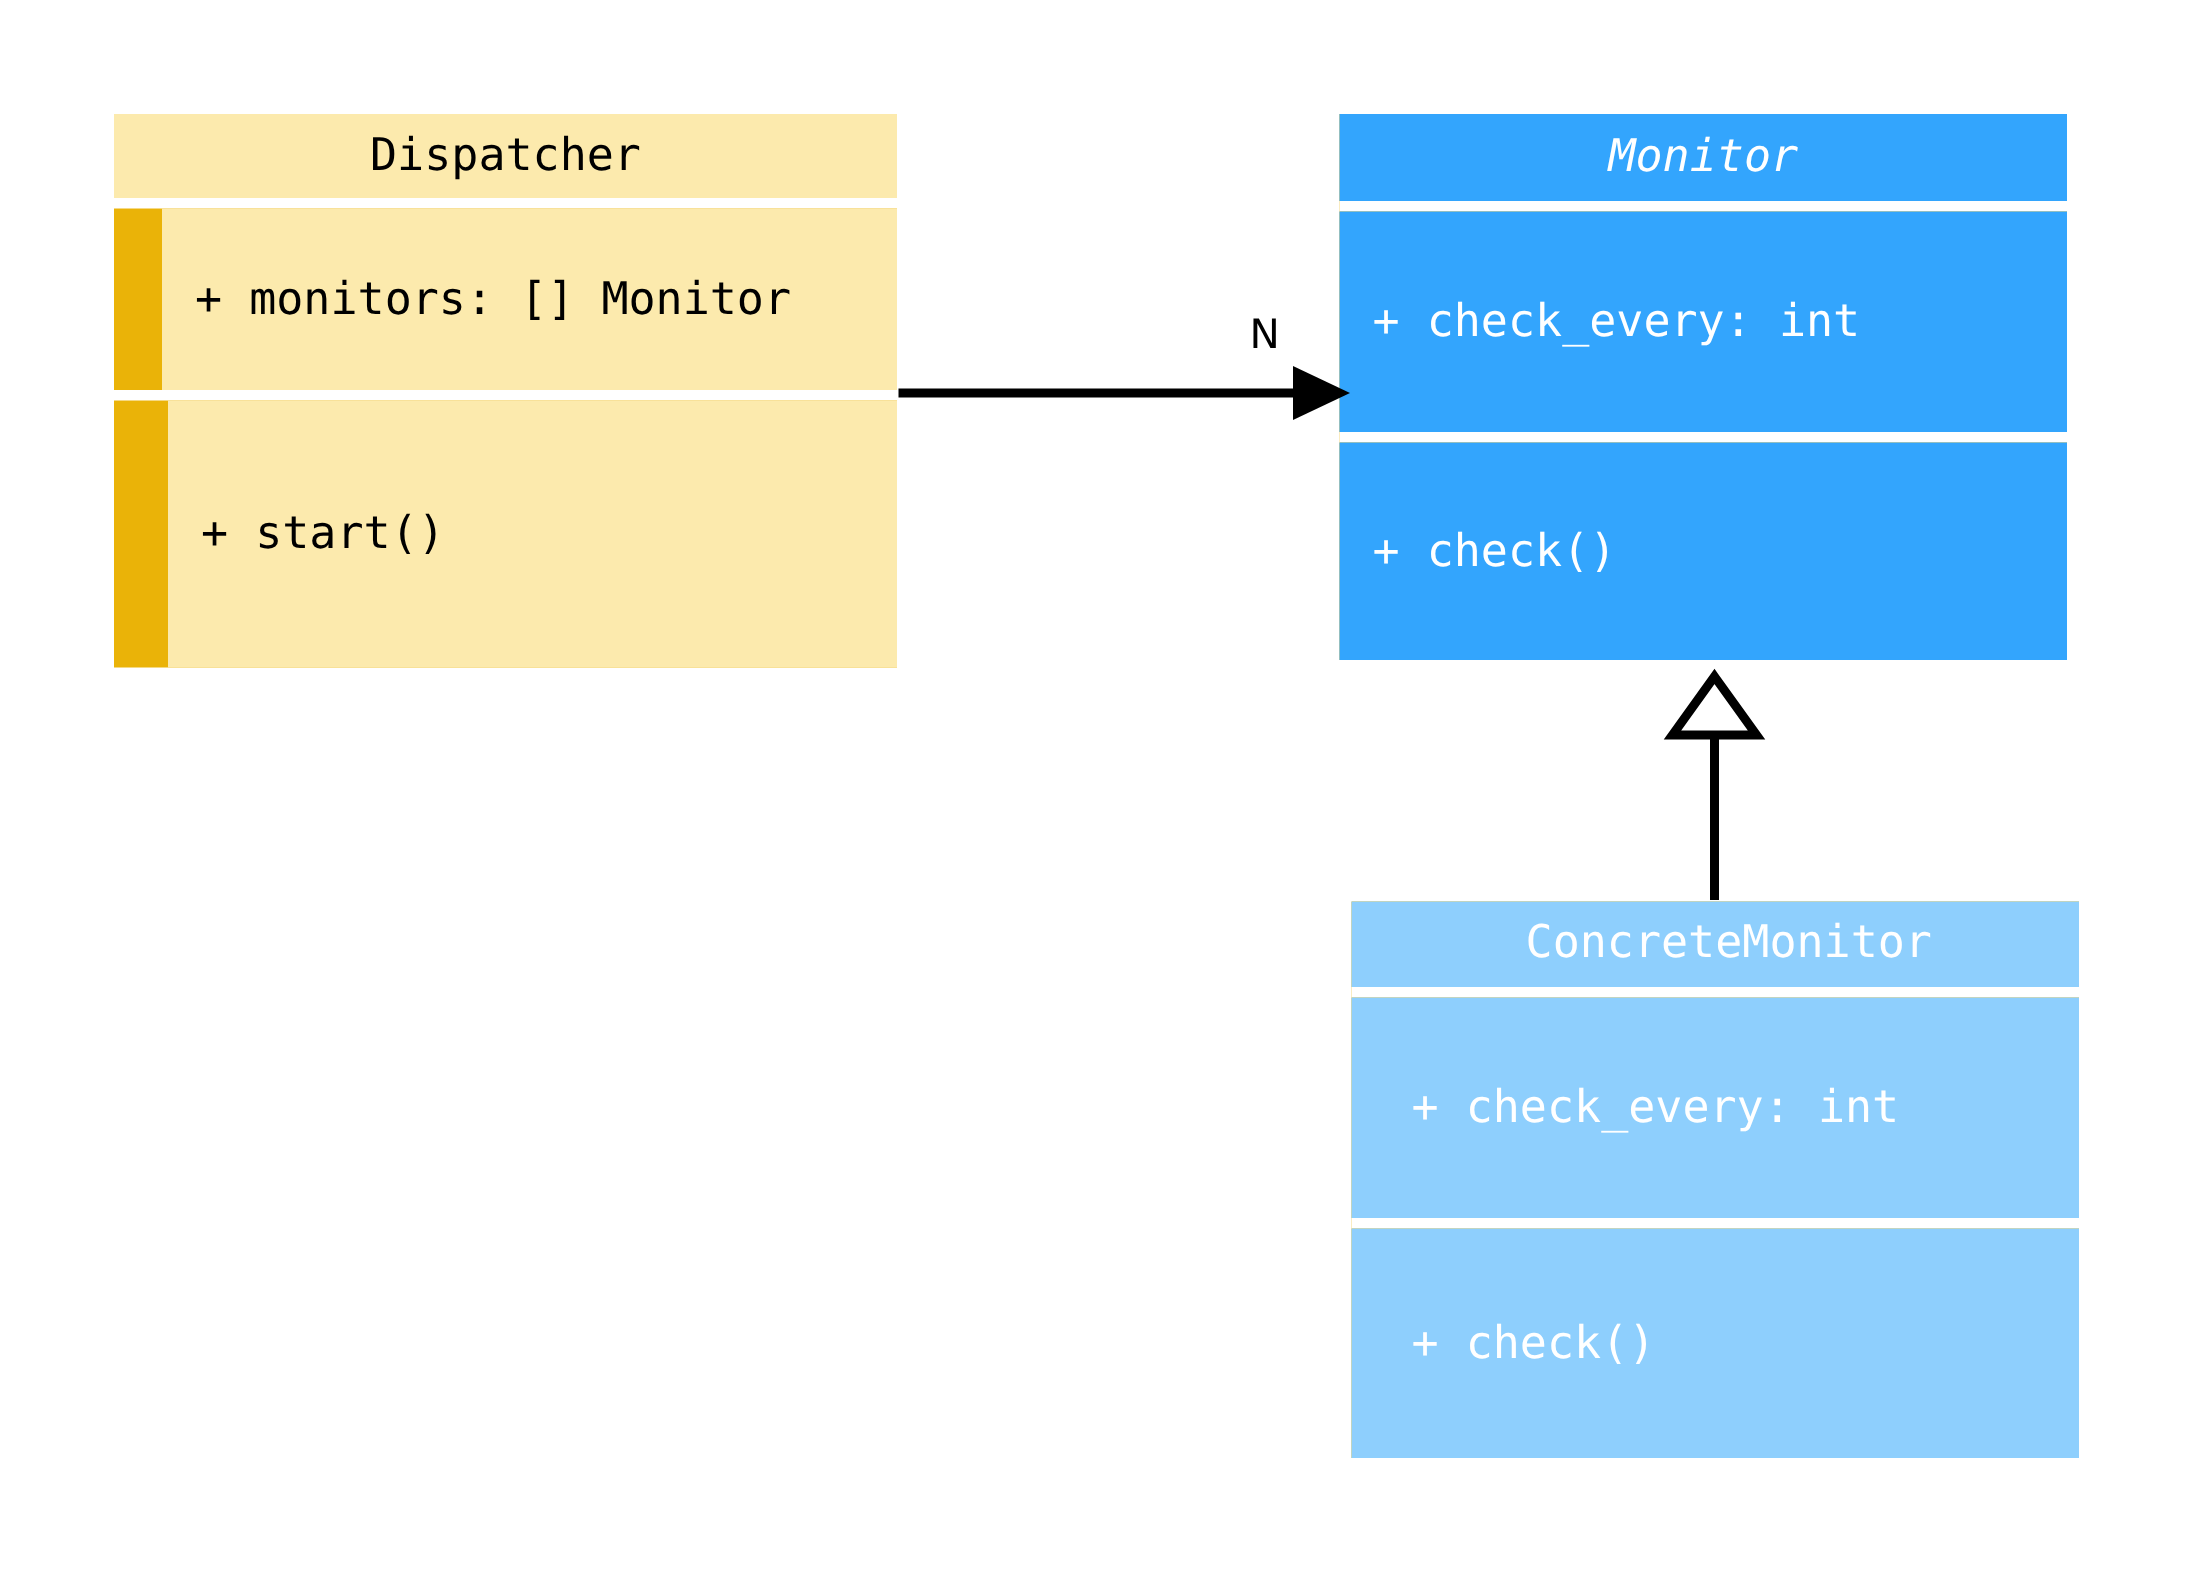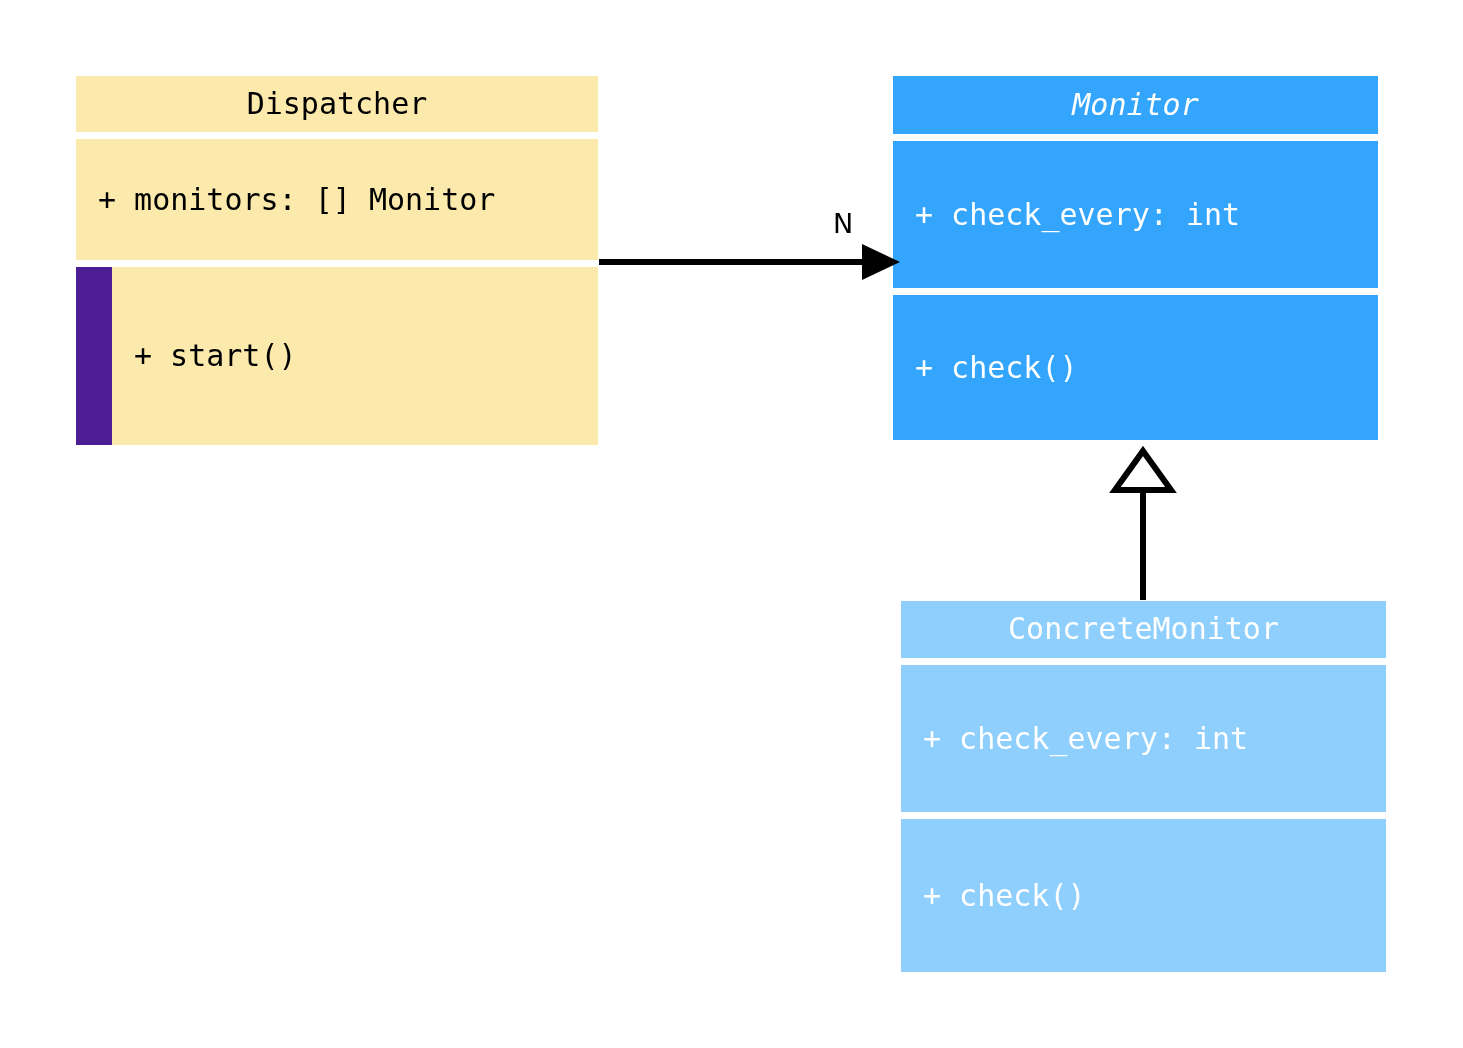--- a/index.html
+++ b/index.html
@@ -17,21 +17,21 @@
     background: #ffffff;
     overflow: hidden;
   }
 
   
   .uml-class {
     position: absolute;
     box-sizing: border-box;
     display: flex;
     flex-direction: column;
-    background: #4c1d95; 
+    background: #eab308; 
   }
   .compartment {
     box-sizing: border-box;
     display: flex;
     align-items: center;
     overflow: hidden;
   }
   .compartment.title {
     justify-content: center;
   }
@@ -59,38 +59,38 @@
     white-space: pre;
   }
 
   
   .box-dispatcher { left: 76px; top: 76px; width: 522px; height: 369px; }
   .box-dispatcher .compartment { background: #fceaad; }
   .box-dispatcher .title-text,
   .box-dispatcher .member-list { color: #000000; }
   .dispatcher-c1 { height: 57px; }
   .dispatcher-gap1 { height: 7px; background:#ffffff; }
-  .dispatcher-c2 { height: 122px; }
+  .dispatcher-c2 { height: 122px; margin-left: 32px; }
   .dispatcher-gap2 { height: 7px; background:#ffffff; }
   .dispatcher-c3 { height: 180px; margin-left: 36px; }
 
   
   .box-monitor { left: 893px; top: 76px; width: 485px; height: 364px; }
   .box-monitor .compartment { background: #33a5fd; }
   .box-monitor .title-text,
   .box-monitor .member-list { color: #ffffff; }
   .monitor-c1 { height: 58px; }
   .monitor-gap1 { height: 7px; background:#ffffff; }
   .monitor-c2 { height: 147px; }
   .monitor-gap2 { height: 7px; background:#ffffff; }
   .monitor-c3 { height: 145px; }
 
   
   .box-concrete { left: 901px; top: 601px; width: 485px; height: 371px; }
-  .box-concrete .compartment { background: #8ecffd; }
+  .box-concrete .compartment { background: #8ecffd; padding-left: 18px; }
   .box-concrete .title-text,
   .box-concrete .member-list { color: #ffffff; }
   .concrete-c1 { height: 57px; }
   .concrete-gap1 { height: 7px; background:#ffffff; }
   .concrete-c2 { height: 147px; }
   .concrete-gap2 { height: 7px; background:#ffffff; }
   .concrete-c3 { height: 153px; }
 
   
   .connector {

